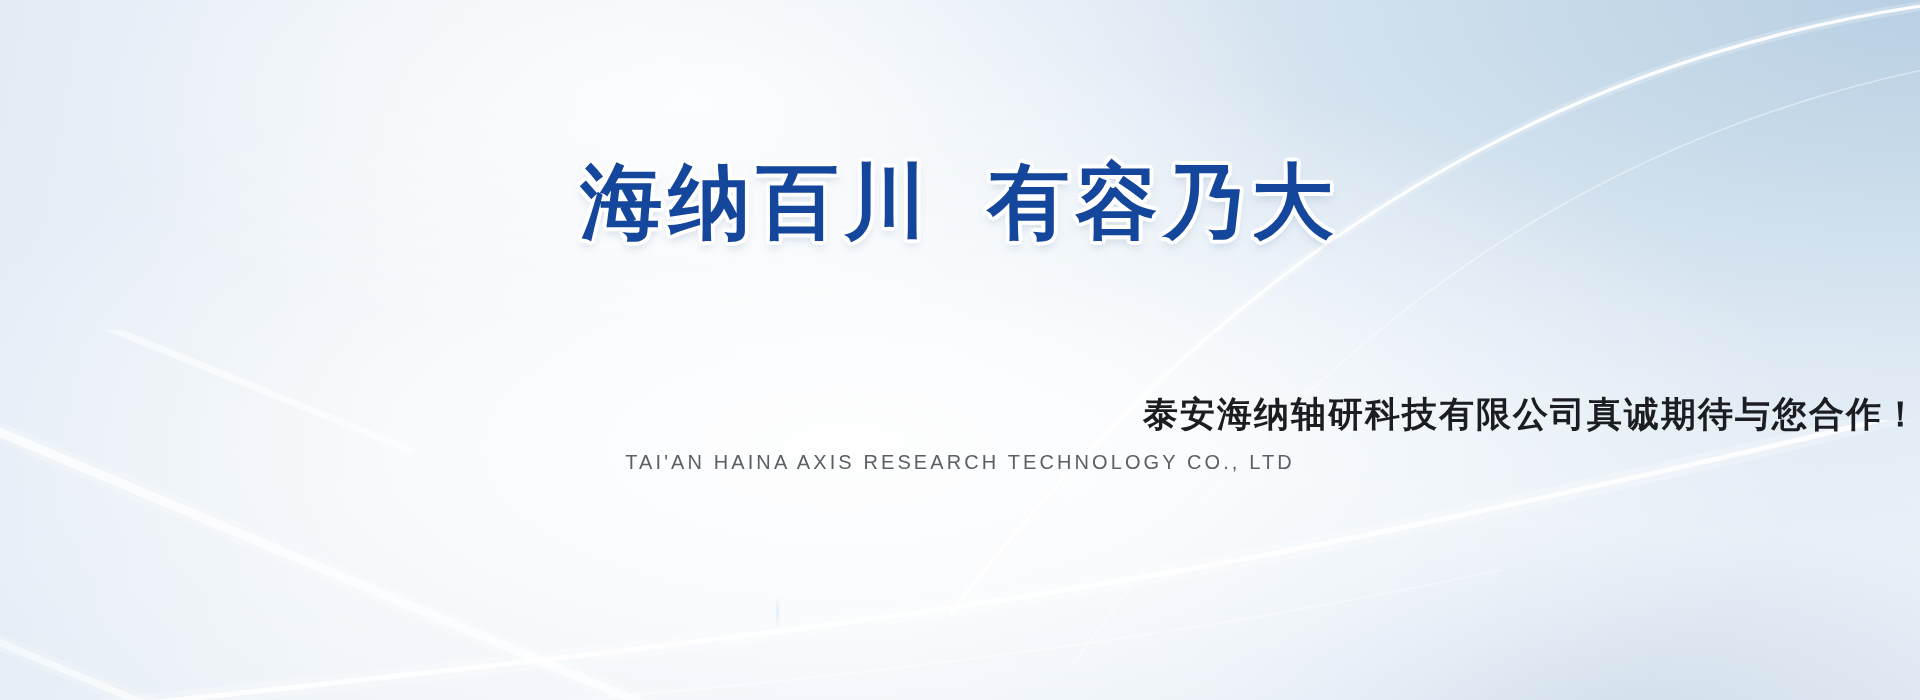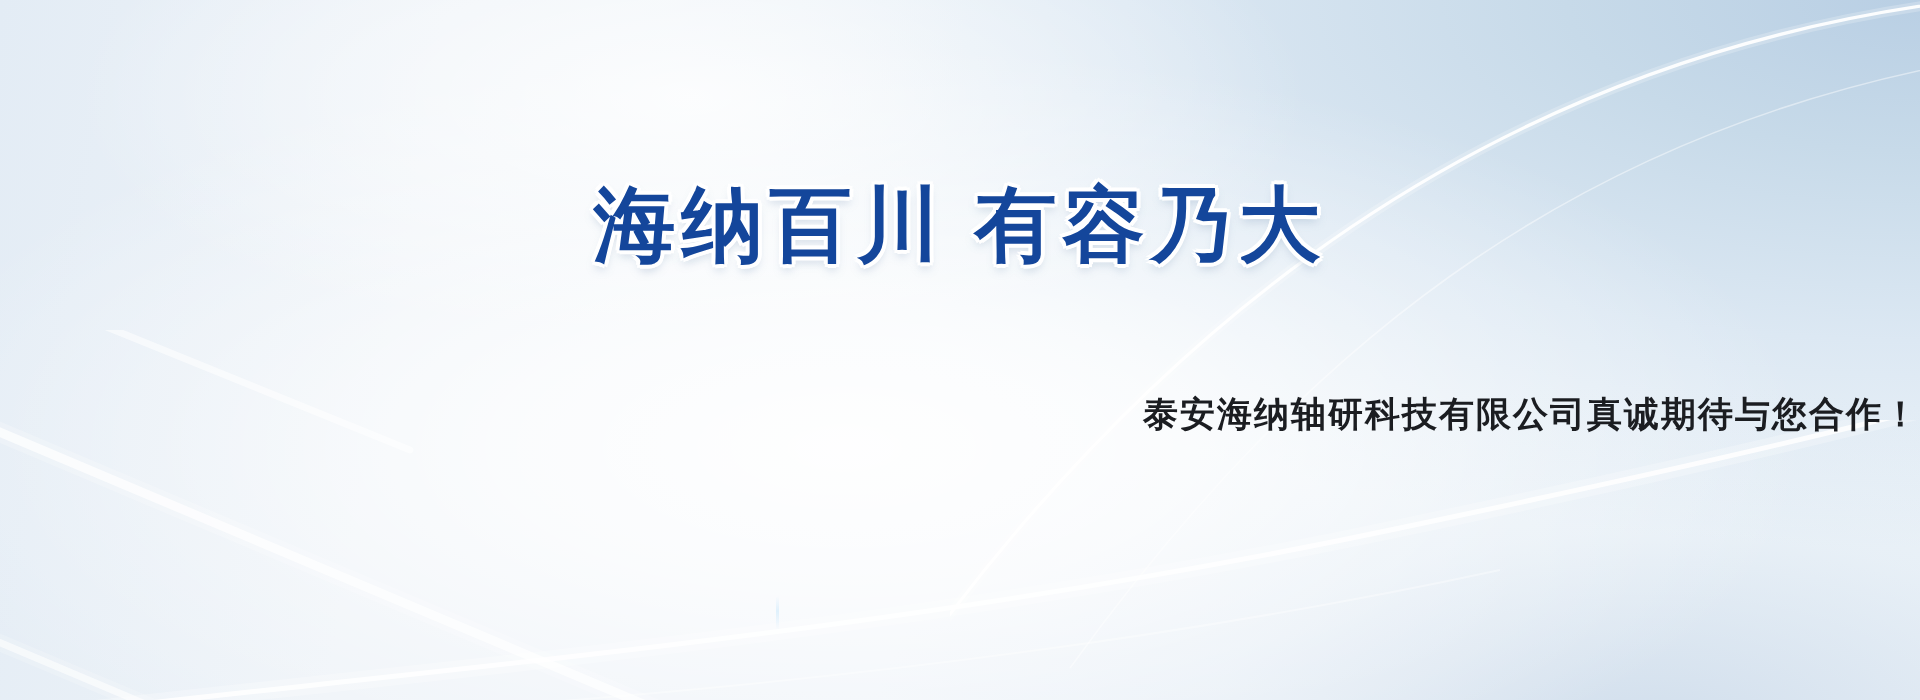--- a/index.html
+++ b/index.html
@@ -123,21 +123,21 @@
 
   .content {
     position: absolute;
     inset: 0;
     display: flex;
     flex-direction: column;
     align-items: center;
   }
 
   .headline {
-    margin: 16px;
+    margin: 0;
     position: absolute;
     top: 168px;
     left: 0;
     right: 0;
     text-align: center;
     font-size: 82px;
     font-weight: 700;
     line-height: 1;
     letter-spacing: 6px;
     color: #14469b;
@@ -146,20 +146,21 @@
     text-shadow:
       -3px -3px 0 #ffffff,
        3px -3px 0 #ffffff,
       -3px  3px 0 #ffffff,
        3px  3px 0 #ffffff,
       -4px  0   0 #ffffff,
        4px  0   0 #ffffff,
        0   -4px 0 #ffffff,
        0    4px 0 #ffffff,
        0    6px 10px rgba(120,150,180,0.35);
+    font-family: Liberation Mono, monospace;
   }
 
   .subtitle-cn {
     margin: 0;
     position: absolute;
     top: 396px;
     left: 0;
     right: 0;
     text-align: right;
     font-size: 35px;
@@ -222,15 +223,16 @@
     </svg>
   </div>
 
   <div class="glint"></div>
 
   <div class="content">
     <h1 class="headline">海纳百川 有容乃大</h1>
 
     <p class="subtitle-cn">泰安海纳轴研科技有限公司真诚期待与您合作！</p>
 
+    <p class="subtitle-en">TAI'AN HAINA AXIS RESEARCH TECHNOLOGY CO., LTD</p>
   </div>
 
 </div>
 
 </body></html>

